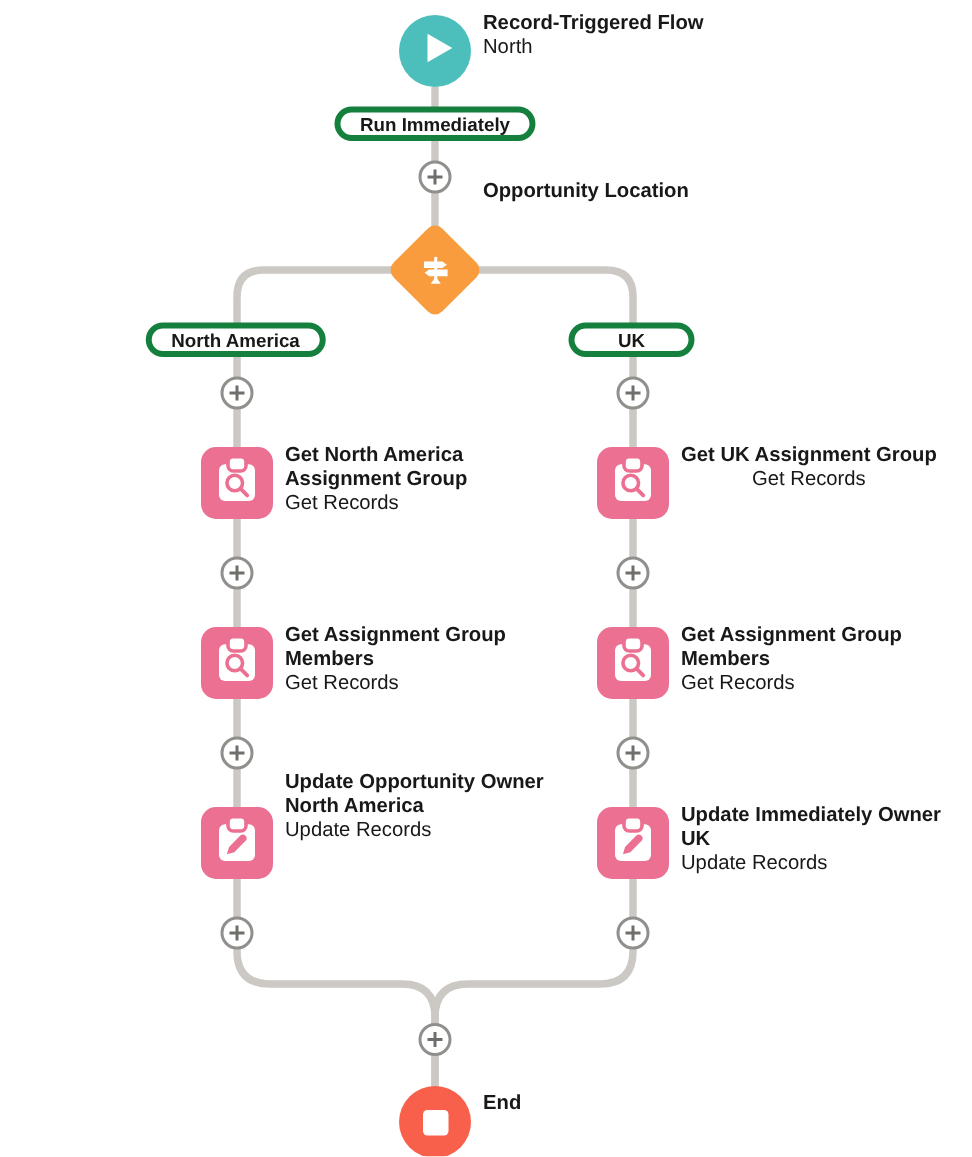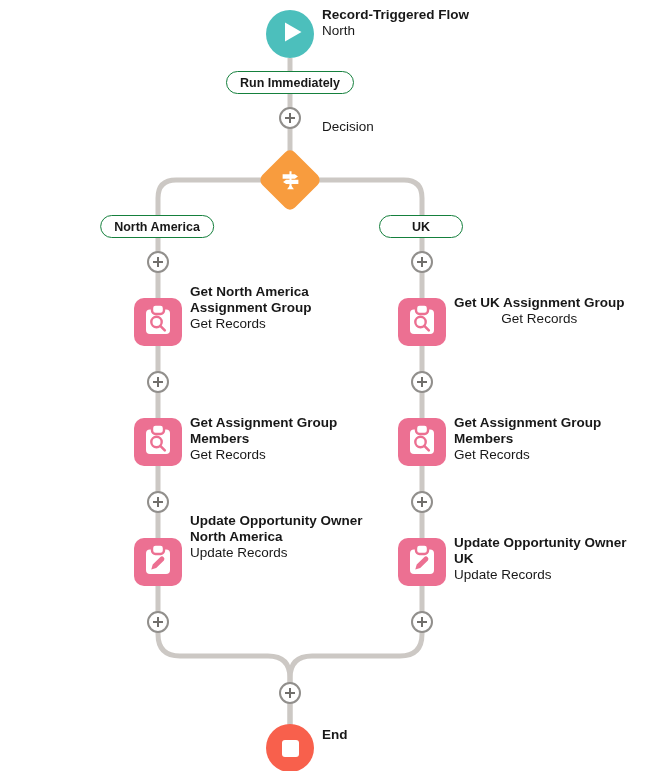--- a/index.html
+++ b/index.html
@@ -60,21 +60,21 @@
   .plus {
     position: absolute; width: 22px; height: 22px; border-radius: 50%;
     background: #fff; border: 2px solid #918F8C; z-index: 2; cursor: pointer;
   }
   .plus::before, .plus::after { content: ""; position: absolute; background: #706E6B; }
   .plus::before { left: 4px; right: 4px; top: 50%; height: 2px; margin-top: -1px; }
   .plus::after  { top: 4px; bottom: 4px; left: 50%; width: 2px; margin-left: -1px; }
   
   .pill {
     position: absolute; transform: translateX(-50%);
-    background: #fff; border: 1px solid #15803d; border-radius: 12px;
+    background: #fff; border: 4px solid #15803d; border-radius: 12px;
     height: 23px; padding: 0 13px; min-width: 60px;
     display: flex; align-items: center; justify-content: center;
     font-size: 12.5px; font-weight: 700; color: var(--text-dark);
     white-space: nowrap; z-index: 2;
   }
   
   .label { position: absolute; z-index: 1; color: var(--text-dark); font-size: 13.5px; line-height: 16px; }
   .label .t { font-weight: 700; }
   .label .s { font-weight: 400; }
   .label.wrap { max-width: 190px; }
@@ -102,21 +102,21 @@
     <div class="s">North</div>
   </div>
 
   <div class="pill" style="left:290px; top:71px;">
     <span>Run Immediately</span>
   </div>
 
   <div class="plus" style="left:279px; top:107px;"></div>
 
   <div class="label" style="left:322px; top:119px;">
-    <div class="s">Decision</div>
+    <div class="t">Opportunity Location</div>
   </div>
   <div class="diamond">
     <div class="diamond-inner">
       <svg width="27" height="27" viewBox="0 0 24 24" fill="#fff">
         <rect x="11.1" y="3.8" width="1.8" height="15.4"></rect>
         <path d="M5 6.5h10.9l2.7 1.95-2.7 1.95H5z"></path>
         <path d="M19 11.3H8.1l-2.7 1.95 2.7 1.95H19z"></path>
         <path d="M12 15.6l3 4.1H9z"></path>
       </svg>
     </div>
@@ -141,21 +141,21 @@
   <div class="node-icon" style="left:134px; top:298px;">
     <span>
       <svg width="48" height="48" viewBox="0 0 48 48">
         <rect x="12" y="13.5" width="24" height="24.5" rx="4" fill="#fff"></rect>
         <rect class="clip-stroke" x="18" y="8.5" width="12" height="9.5" rx="3.5" fill="#fff" stroke-width="2.4"></rect>
         <circle class="accent-stroke" cx="22.5" cy="26" r="5.2" fill="none" stroke-width="2.4"></circle>
         <line class="accent-stroke" x1="26.3" y1="29.8" x2="30.8" y2="34.3" stroke-width="2.6" stroke-linecap="round"></line>
       </svg>
     </span>
   </div>
-  <div class="label wrap" style="left:190px; top:284px;">
+  <div class="label wrap" style="left:190px; top:295px;">
     <div class="t">Get North America Assignment Group</div>
     <div class="s">Get Records</div>
   </div>
 
   <div class="node-icon" style="left:398px; top:298px;">
     <span>
       <svg width="48" height="48" viewBox="0 0 48 48">
         <rect x="12" y="13.5" width="24" height="24.5" rx="4" fill="#fff"></rect>
         <rect class="clip-stroke" x="18" y="8.5" width="12" height="9.5" rx="3.5" fill="#fff" stroke-width="2.4"></rect>
         <circle class="accent-stroke" cx="22.5" cy="26" r="5.2" fill="none" stroke-width="2.4"></circle>
@@ -215,21 +215,21 @@
   <div class="node-icon" style="left:398px; top:538px;">
     <span>
       <svg width="48" height="48" viewBox="0 0 48 48">
         <rect x="12" y="13.5" width="24" height="24.5" rx="4" fill="#fff"></rect>
         <rect class="clip-stroke" x="18" y="8.5" width="12" height="9.5" rx="3.5" fill="#fff" stroke-width="2.4"></rect>
         <path class="accent-fill" d="M26.4 20.9a2.5 2.5 0 0 1 3.5 3.5l-7.7 7.7-4.9 1.4 1.4-4.9z"></path>
       </svg>
     </span>
   </div>
   <div class="label wrap" style="left:454px; top:535px;">
-    <div class="t">Update Opportunity Owner UK</div>
+    <div class="t">Update Immediately Owner UK</div>
     <div class="s">Update Records</div>
   </div>
 
   <div class="plus" style="left:279px; top:682px;"></div>
 
   <div class="label" style="left:322px; top:727px;">
     <div class="t">End</div>
   </div>
   <div class="circle-node end-node">
     <div class="end-square"></div>

